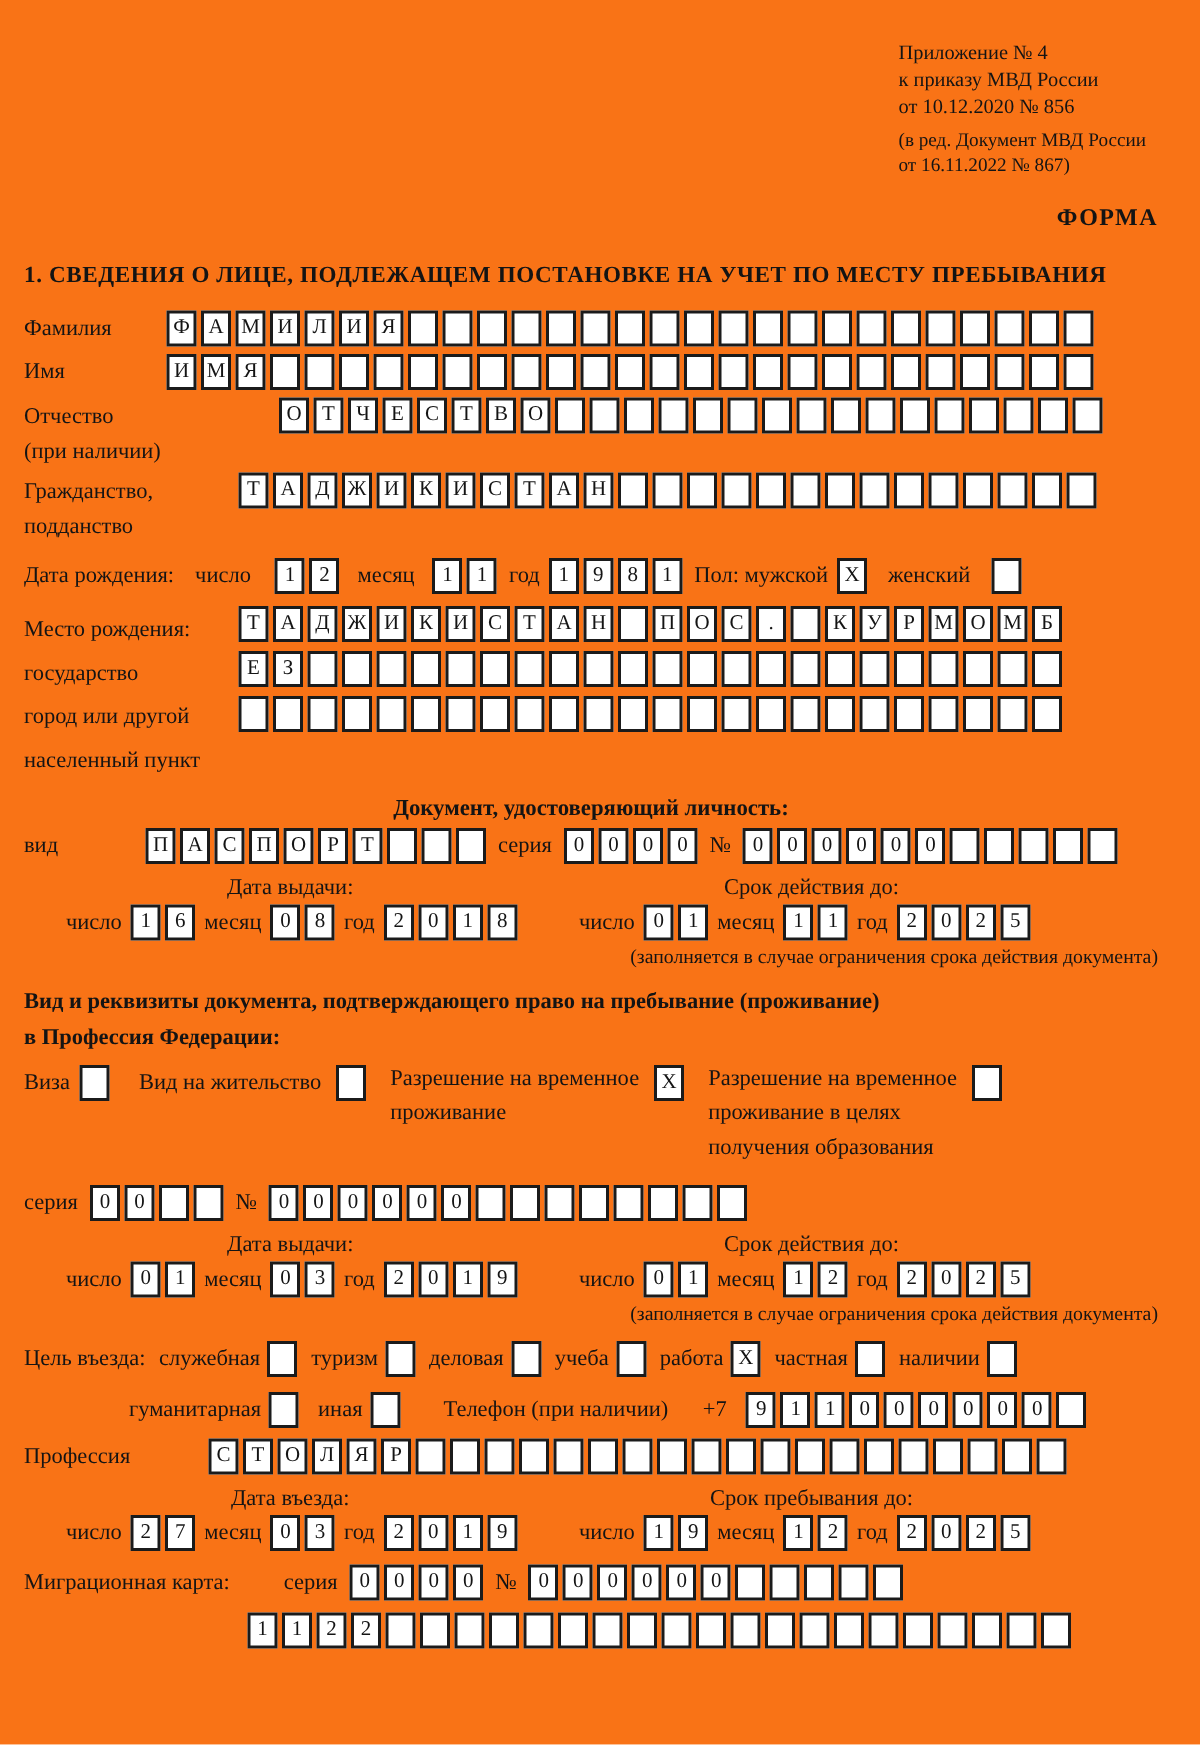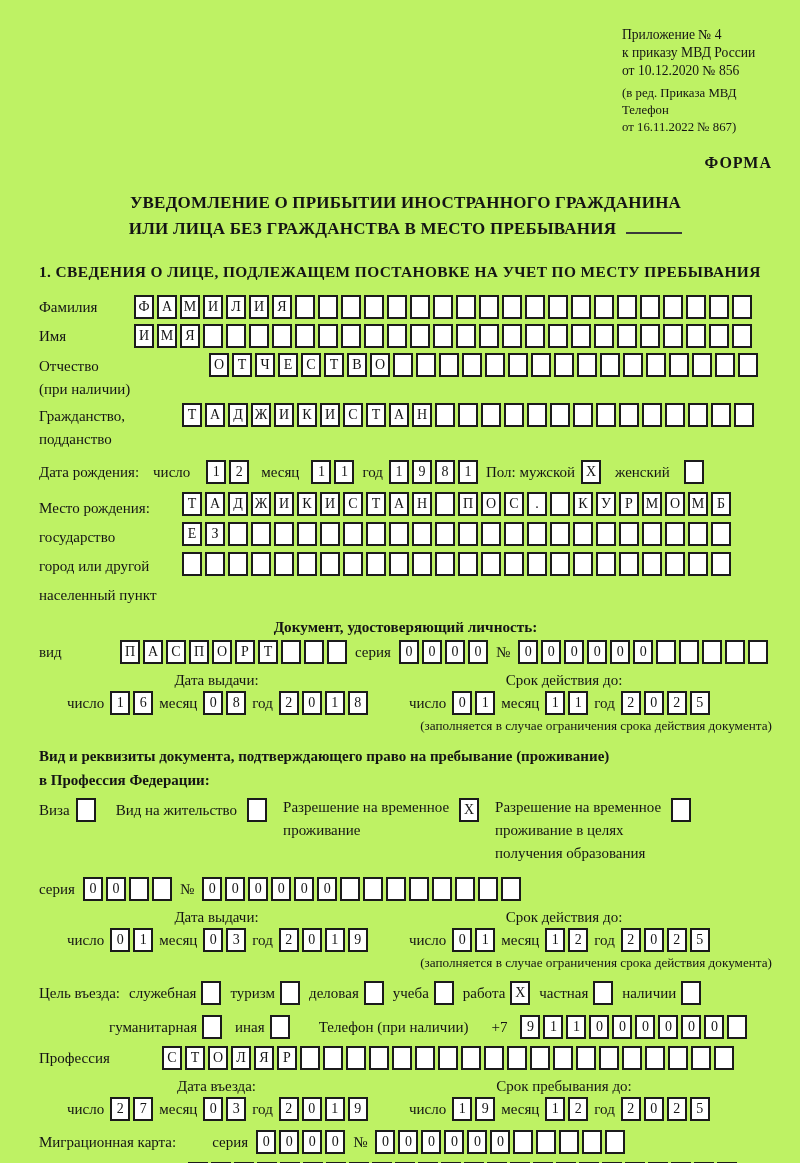--- a/index.html
+++ b/index.html
@@ -1,18 +1,18 @@
 <!DOCTYPE html>
 <html><head>
 <meta charset="utf-8">
 <style>
   html,body{margin:0;padding:0;background:#fff;}
-  .page{width:800px;height:1163px;box-sizing:border-box;padding:26px 28px 20px 39px;
+  .page{width:800px;height:1163px;box-sizing:border-box;padding:26px 28px 20px 16px;
         font-family:"Liberation Serif","DejaVu Serif",serif;color:#141414;font-size:15px;
-        background:#bef264;overflow:hidden;}
+        background:#f97316;overflow:hidden;}
   .annex{margin-left:583px;font-size:13.6px;line-height:1.34;}
   .annex .small{font-size:12.8px;}
   .annex .gap{margin-top:4px;}
   .forma{text-align:right;font-weight:bold;font-size:16px;margin-top:18px;letter-spacing:1px;}
   .title{text-align:center;font-weight:bold;font-size:17px;margin-top:18px;line-height:1.55;letter-spacing:0.2px;}
   .uline{display:inline-block;width:56px;border-bottom:2.5px solid #3a3a3a;margin-left:10px;height:13px;}
   .sec{font-weight:bold;font-size:15.4px;letter-spacing:0.4px;margin-top:20px;white-space:nowrap;}
   .frow{display:flex;align-items:flex-start;margin-top:5px;}
   .lbl{flex:none;padding-top:4px;}
   .lblcol{flex:none;line-height:23px;padding-top:2px;}
@@ -50,30 +50,26 @@
 </style>
 </head>
 <body>
 
 <div class="page">
 
   <div class="annex">
     <div>Приложение № 4</div>
     <div>к приказу МВД России</div>
     <div>от 10.12.2020 № 856</div>
-    <div class="small gap">(в ред. Приказа МВД Телефон</div>
+    <div class="small gap">(в ред. Документ МВД России</div>
     <div class="small">от 16.11.2022 № 867)</div>
   </div>
 
   <div class="forma">ФОРМА</div>
 
-  <div class="title">
-    <span>УВЕДОМЛЕНИЕ О ПРИБЫТИИ ИНОСТРАННОГО ГРАЖДАНИНА</span><br>
-    <span>ИЛИ ЛИЦА БЕЗ ГРАЖДАНСТВА В МЕСТО ПРЕБЫВАНИЯ</span><span class="uline"></span>
-  </div>
 
   <div class="sec">1. СВЕДЕНИЯ О ЛИЦЕ, ПОДЛЕЖАЩЕМ ПОСТАНОВКЕ НА УЧЕТ ПО МЕСТУ ПРЕБЫВАНИЯ</div>
 
   <div class="frow" style="margin-top:14px;">
     <span class="lbl w95">Фамилия</span>
     <span class="cellrow">
         <span class="cell">Ф</span>
         <span class="cell">А</span>
         <span class="cell">М</span>
         <span class="cell">И</span>

